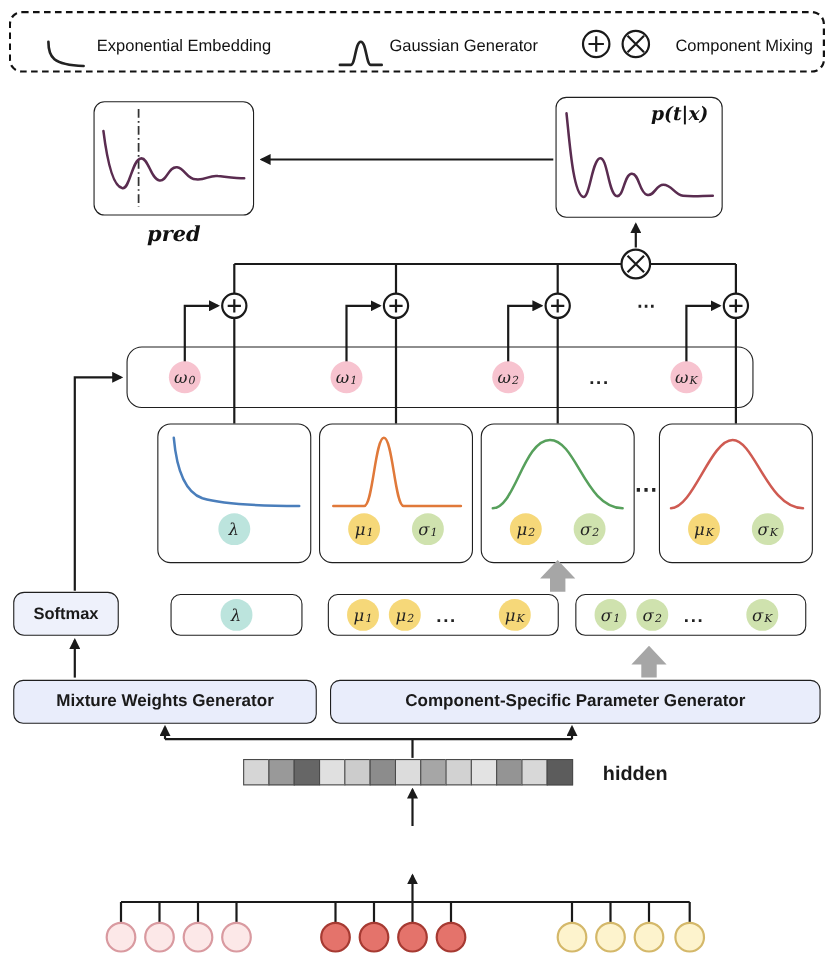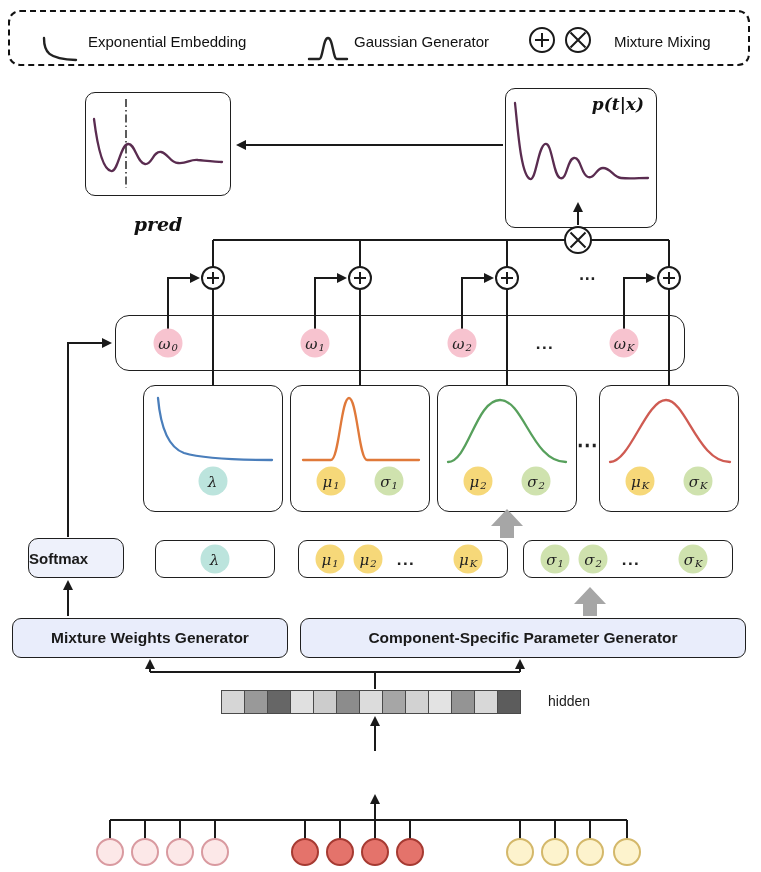--- a/index.html
+++ b/index.html
@@ -25,33 +25,33 @@
   .chip .sub { font-size:10px; position:relative; top:4px; margin-left:1px; }
   .c-pink   { background:var(--circle_pink,#f7c3cf); }
   .c-teal   { background:var(--circle_teal,#bce4dd); }
   .c-yellow { background:var(--circle_yellow,#f6d879); }
   .c-green  { background:var(--circle_green,#cfe2ae); }
 
   .dots { position:absolute; transform:translate(-50%,-50%); font-weight:700; font-size:17px;
           letter-spacing:1.5px; color:#222; z-index:8; }
   .dots.big { font-size:21px; }
 
-  .softmax { position:absolute; left:28px; top:538px; width:96px; height:40px;
+  .softmax { position:absolute; left:12px; top:538px; width:96px; height:40px;
              background:var(--softmax_fill,#eef1fb); border:1.6px solid #1f1f1f; border-radius:10px;
-             display:flex; align-items:center; font-weight:700; font-size:15px; }
+             display:flex; align-items:center; justify-content:center; font-weight:700; font-size:15px; }
   .gen { position:absolute; top:618px; height:40px; background:var(--gen_fill,#e9edfb);
          border:1.6px solid #1f1f1f; border-radius:9px; display:flex; align-items:center;
          justify-content:center; font-weight:700; font-size:15.5px; }
   .encoder { position:absolute; left:12px; top:752px; width:734px; height:40px;
              background:var(--enc_fill,#e9f6ee); border:1.6px solid #1f1f1f; border-radius:9px;
              display:flex; align-items:center; justify-content:center; font-weight:700; font-size:17px; }
 
   .hidden-row { position:absolute; left:222px; top:690px; display:flex; }
   .hcell { width:24px; height:24px; border:1px solid #4a4a4a; margin-left:-1px; }
-  .hidden-label { position:absolute; left:548px; top:693px; font-weight:400; font-size:14px; }
+  .hidden-label { position:absolute; left:548px; top:693px; font-weight:700; font-size:18px; }
 
   svg.overlay { position:absolute; left:0; top:0; z-index:6; pointer-events:none; }
   .ln     { stroke:var(--line,#1a1a1a); stroke-width:2; fill:none; }
   .nodeln { stroke:var(--line,#1a1a1a); stroke-width:2; fill:none; }
   .node   { fill:#fff; stroke:var(--line,#1a1a1a); stroke-width:2; }
   .mkfill { fill:var(--line,#1a1a1a); }
   .blockarrow { fill:var(--arrow_gray,#a6a6a6); }
 
   .cv { fill:none; stroke-width:2.3; stroke-linecap:round; }
   .cv-plum   { stroke:var(--curve_plum,#5a2c50); }
@@ -85,32 +85,32 @@
     <svg class="legend-icon" style="left:518px;top:13px" width="78" height="30" viewBox="0 0 78 30">
       <g>
         <circle class="node" cx="14" cy="15" r="12"></circle>
         <path class="nodeln" d="M7,15 L21,15 M14,8 L14,22"></path>
       </g>
       <g>
         <circle class="node" cx="50" cy="15" r="12"></circle>
         <path class="nodeln" d="M42.5,7.5 L57.5,22.5 M57.5,7.5 L42.5,22.5"></path>
       </g>
     </svg>
-    <span class="legend-label" style="left:604px">Mixture Mixing</span>
+    <span class="legend-label" style="left:604px">Component Mixing</span>
   </div>
 
   <div class="box plot" style="left:85px;top:92px;width:146px;height:104px;border-radius:10px">
     <svg width="142" height="100" viewBox="0 0 142 100">
       <line class="dashdot" x1="40" y1="6" x2="40" y2="95"></line>
       <path class="cv cv-plum" d="M8,26 C11,50 16,76 25,78 C32,80 34,52 42,51 C49,50 51,70 59,71 C66,72 67,58 75,59 C82,60 84,70 92,70 C101,71 104,66 112,67 C122,68 130,69 136,69"></path>
     </svg>
   </div>
-  <div class="caption" style="left:85px;top:213px;width:146px">pred</div>
-
-  <div class="box plot" style="left:505px;top:88px;width:152px;height:140px;border-radius:10px">
+  <div class="caption" style="left:85px;top:202px;width:146px">pred</div>
+
+  <div class="box plot" style="left:505px;top:88px;width:152px;height:110px;border-radius:10px">
     <span class="ptx-label">p(t|x)</span>
     <svg width="148" height="106" viewBox="0 0 148 106">
       <path class="cv cv-plum" d="M9,14 C12,42 15,86 24,90 C30,92 32,58 39,55 C46,52 47,86 54,89 C61,92 61,70 68,69 C75,68 75,86 82,88 C89,90 90,79 97,79 C105,79 107,88 115,89 C124,90 133,89 142,89"></path>
     </svg>
   </div>
 
 
   <div class="box" style="left:115px;top:315px;width:570px;height:56px;border-radius:14px"></div>
 
   <div class="chip c-pink" style="left:168px;top:343px">

